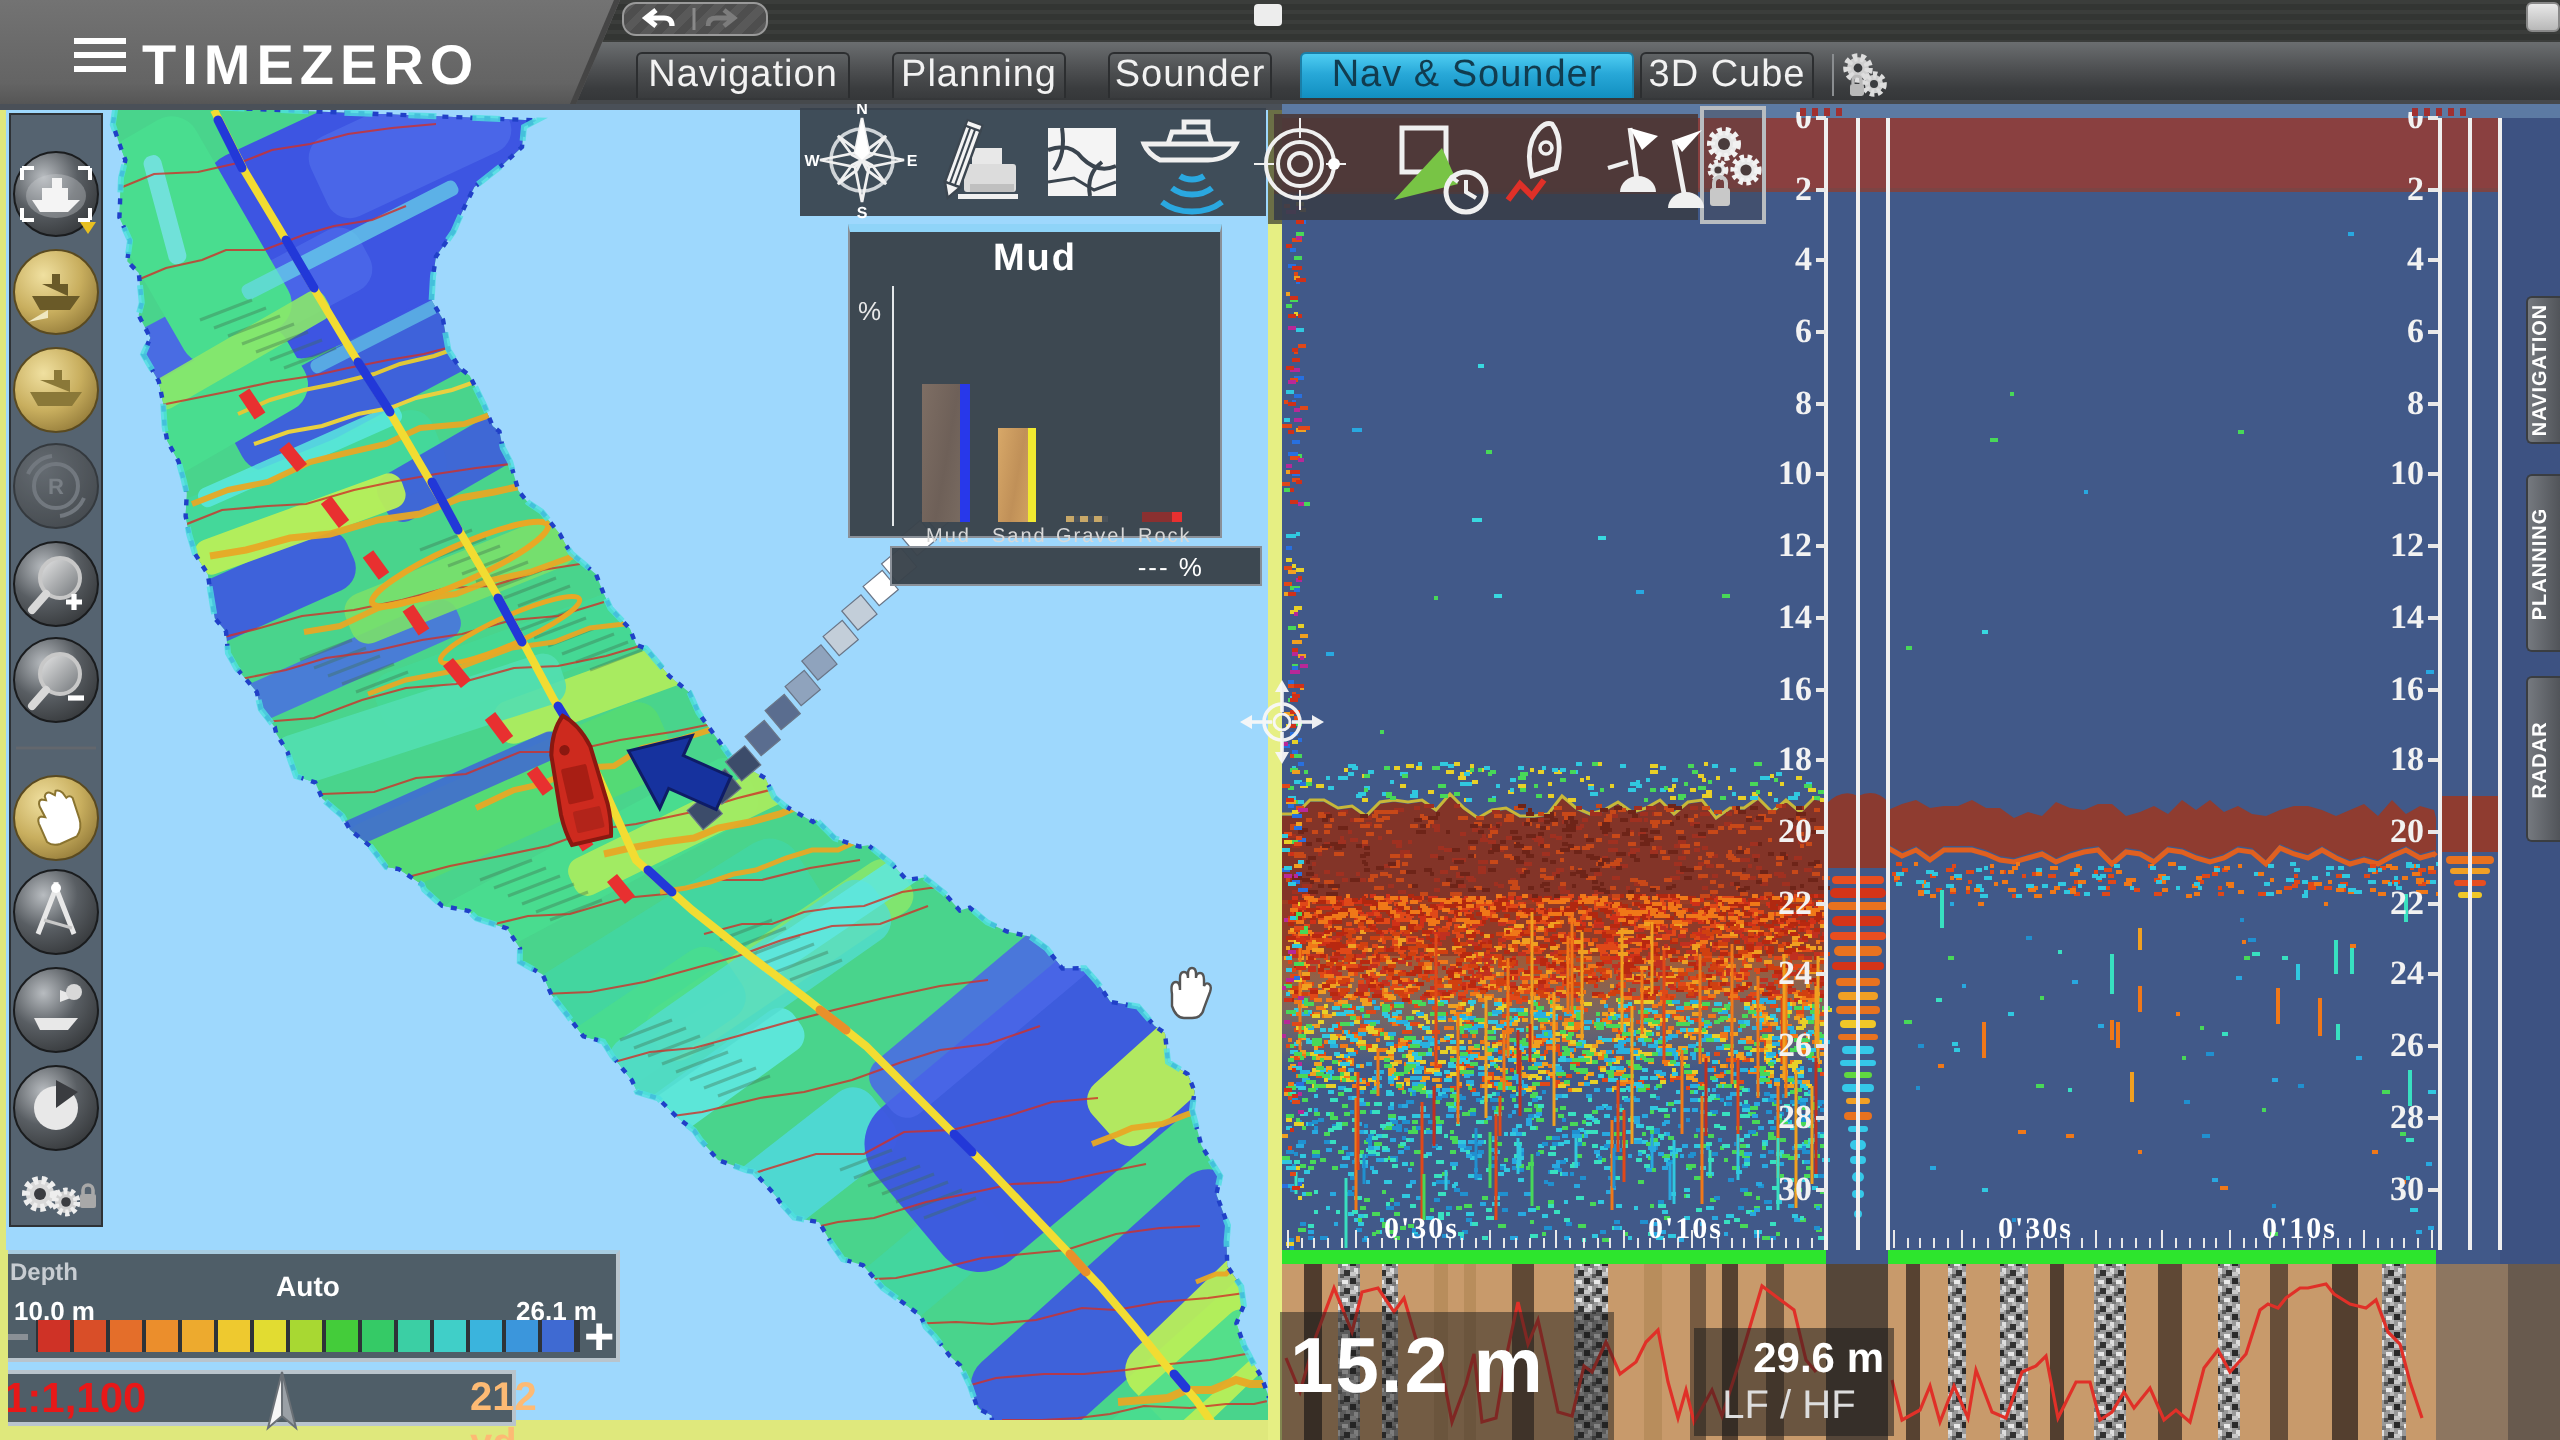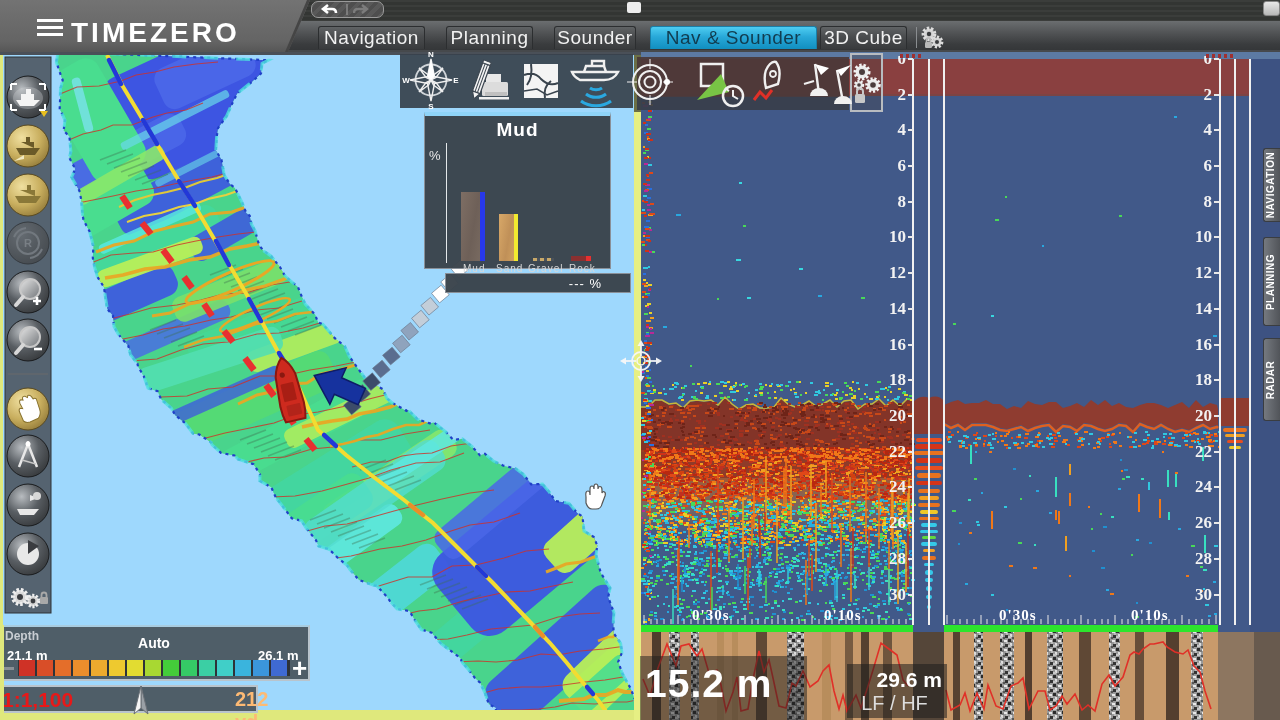--- a/index.html
+++ b/index.html
@@ -718,21 +718,21 @@
  <div class="abs" style="left:103px;top:147px;font-size:10px;color:#d8d8d8;letter-spacing:1px">Gravel</div>
  <div class="abs" style="left:144px;top:147px;font-size:10px;color:#d8d8d8;letter-spacing:1px">Rock</div>
 </div>
 <div class="abs" style="left:445px;top:273px;width:186px;height:20px;background:rgba(58,67,75,0.97);border:1px solid #8a9098">
  <div style="position:absolute;right:28px;top:2px;font-size:13px;color:#fff;letter-spacing:1px">--- %</div>
 </div>
 
 <div class="abs" style="left:0;top:625px;width:310px;height:56px;background:rgba(76,88,98,0.96);border:2px solid #b9c4cc;border-left:none;border-top-color:#a8cce0">
  <div class="abs" style="left:5px;top:2px;font-size:12px;font-weight:bold;color:#c8cdd2">Depth</div>
  <div class="abs" style="left:0;top:8px;width:100%;text-align:center;font-size:14px;font-weight:bold;color:#fff">Auto</div>
- <div class="abs" style="left:7px;top:21px;font-size:13px;font-weight:bold;color:#fff">21.1 m</div>
+ <div class="abs" style="left:7px;top:21px;font-size:13px;font-weight:bold;color:#fff">10.0 m</div>
  <div class="abs" style="left:258px;top:21px;font-size:13px;font-weight:bold;color:#fff">26.1 m</div>
  <div class="abs" style="left:0;top:33px;width:306px;height:16px;background:#2e3338;margin:0;left:18px;width:272px"></div>
  <div class="abs" style="left:0;top:33px;width:306px;height:16px">
    <div style="position:absolute;left:2px;top:7px;width:12px;height:3px;background:#8a9096"></div>
    <div style="position:absolute;left:19px;top:0;width:16px;height:16px;background:#cf3226"></div>
         <div style="position:absolute;left:37px;top:0;width:16px;height:16px;background:#d94e28"></div>
         <div style="position:absolute;left:55px;top:0;width:16px;height:16px;background:#e46e2a"></div>
         <div style="position:absolute;left:73px;top:0;width:16px;height:16px;background:#eb8e2c"></div>
         <div style="position:absolute;left:91px;top:0;width:16px;height:16px;background:#edaa2e"></div>
         <div style="position:absolute;left:109px;top:0;width:16px;height:16px;background:#eec92f"></div>

